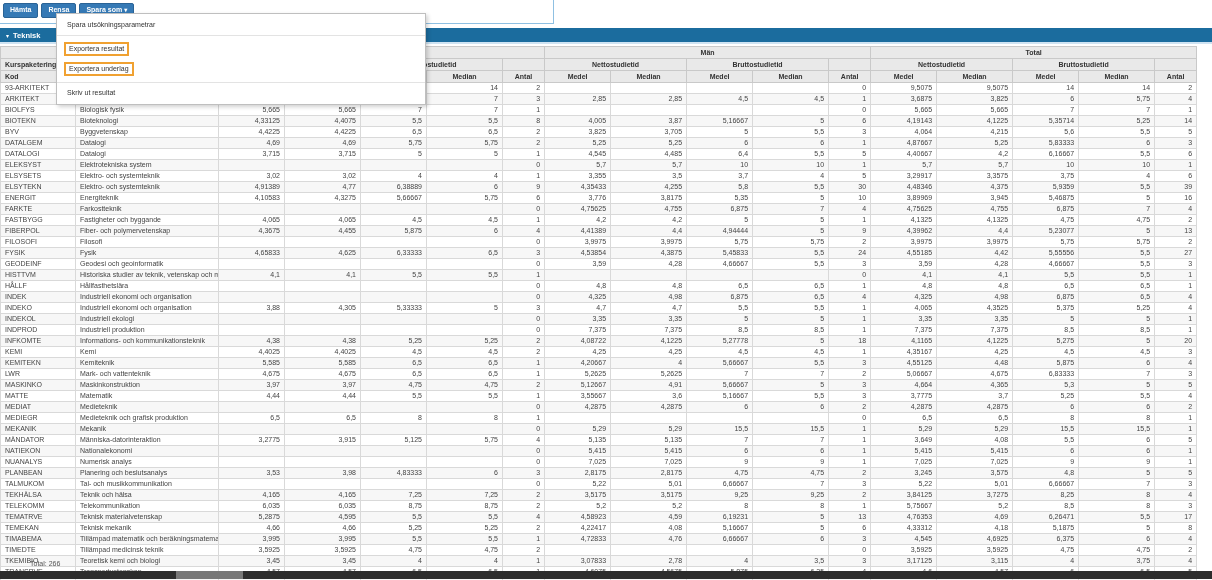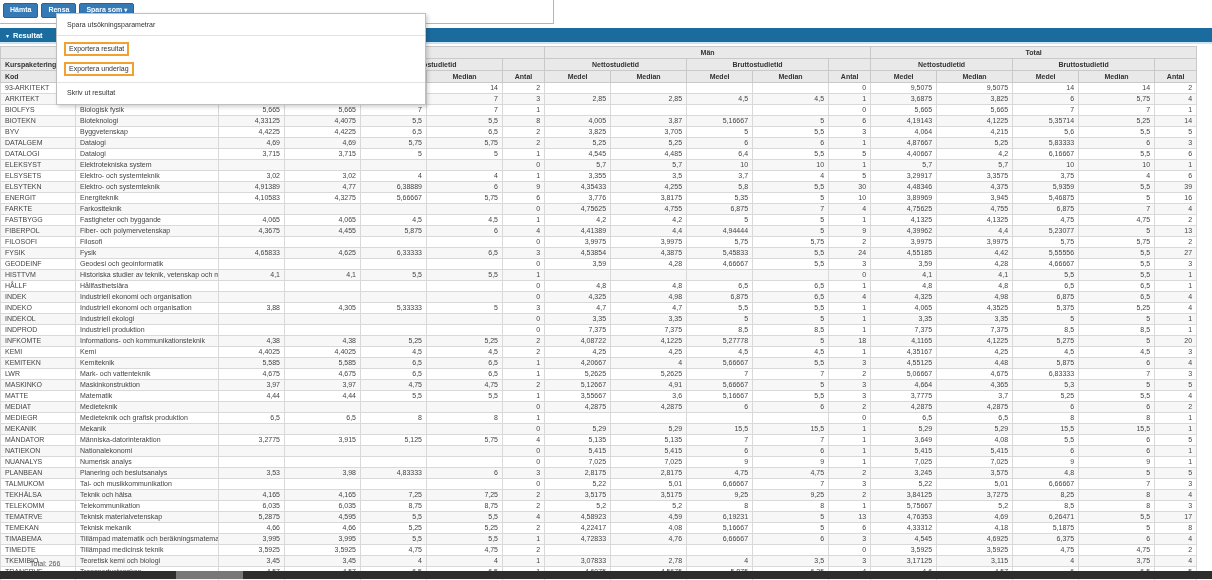--- a/index.html
+++ b/index.html
@@ -57,21 +57,21 @@
   <div class="top-panel">
     <div class="toolbar">
       <button class="btn">Hämta</button>
       <button class="btn">Rensa</button>
       <button class="btn"><span>Spara som</span> <span class="caret">▾</span></button>
     </div>
   </div>
 
   <div class="result-bar">
     <span class="tri">▾</span>
-    <span class="lbl">Resultat</span>
+    <span class="lbl">Teknisk</span>
   </div>
   <div class="result-strip"></div>
 
   <div class="table-wrap">
     <table>
       <colgroup id="tbl-cols">
           <col style="width: 75px;">
           <col style="width: 143px;">
           <col style="width: 66px;">
           <col style="width: 76px;">

